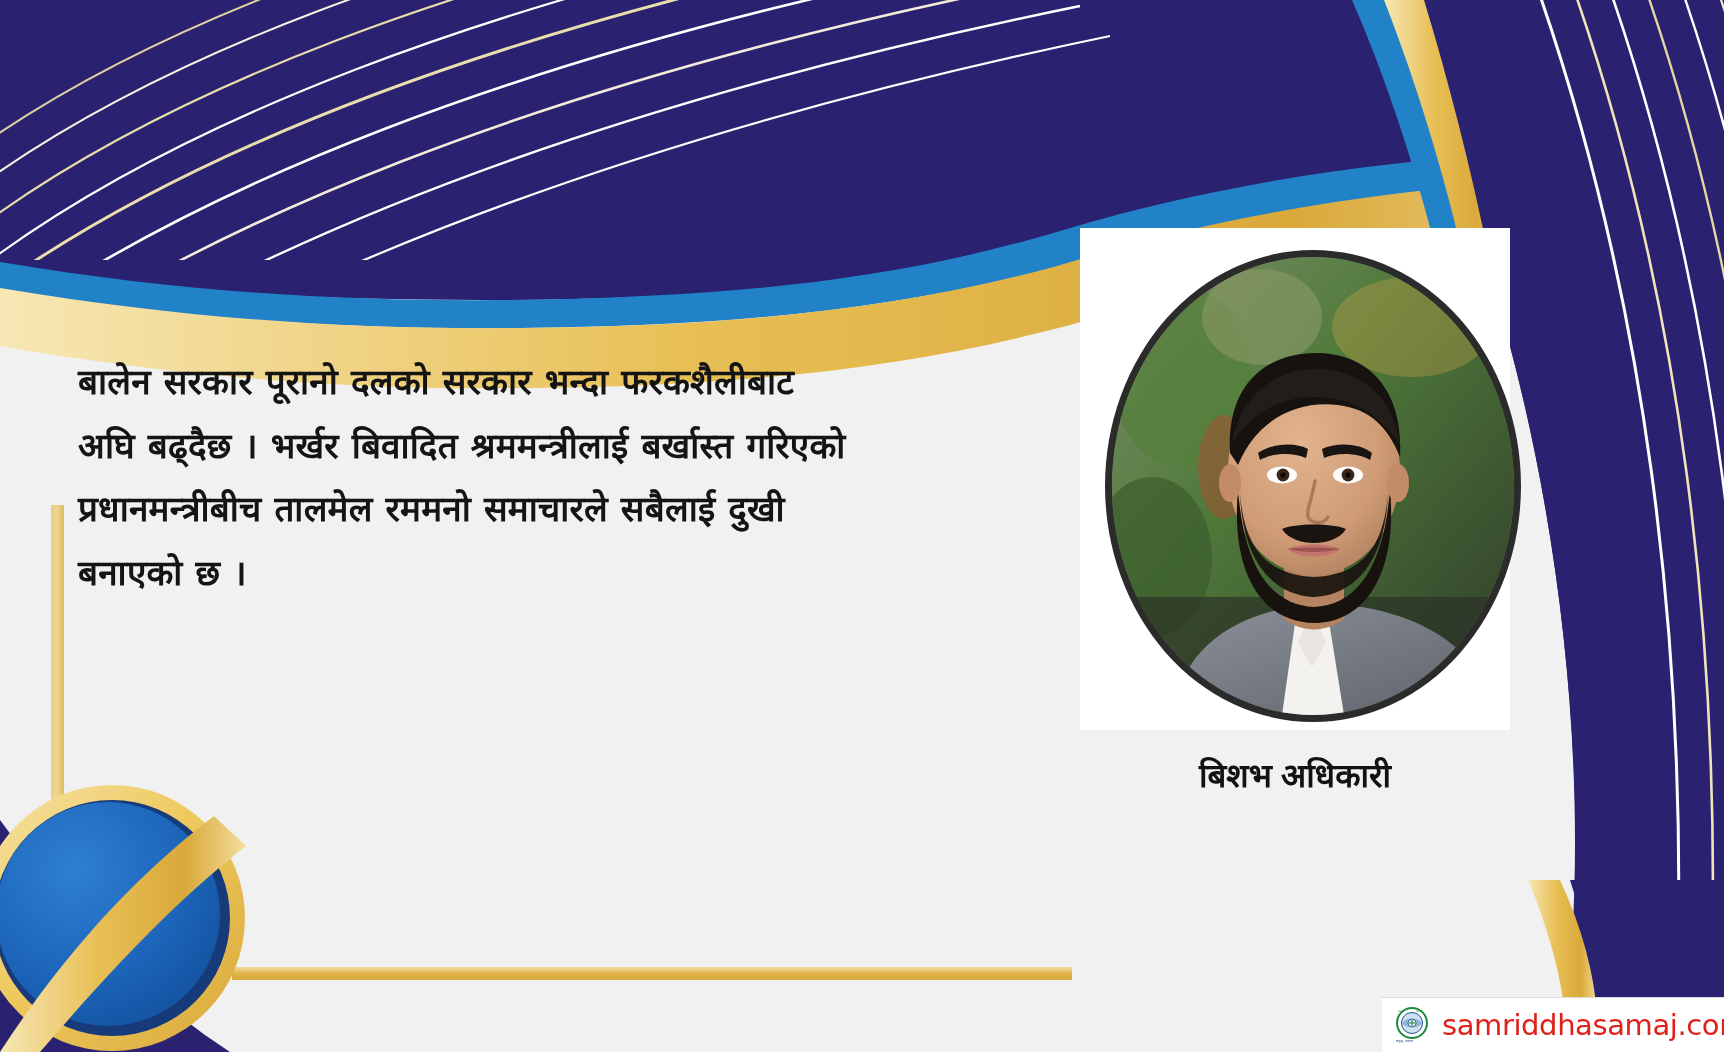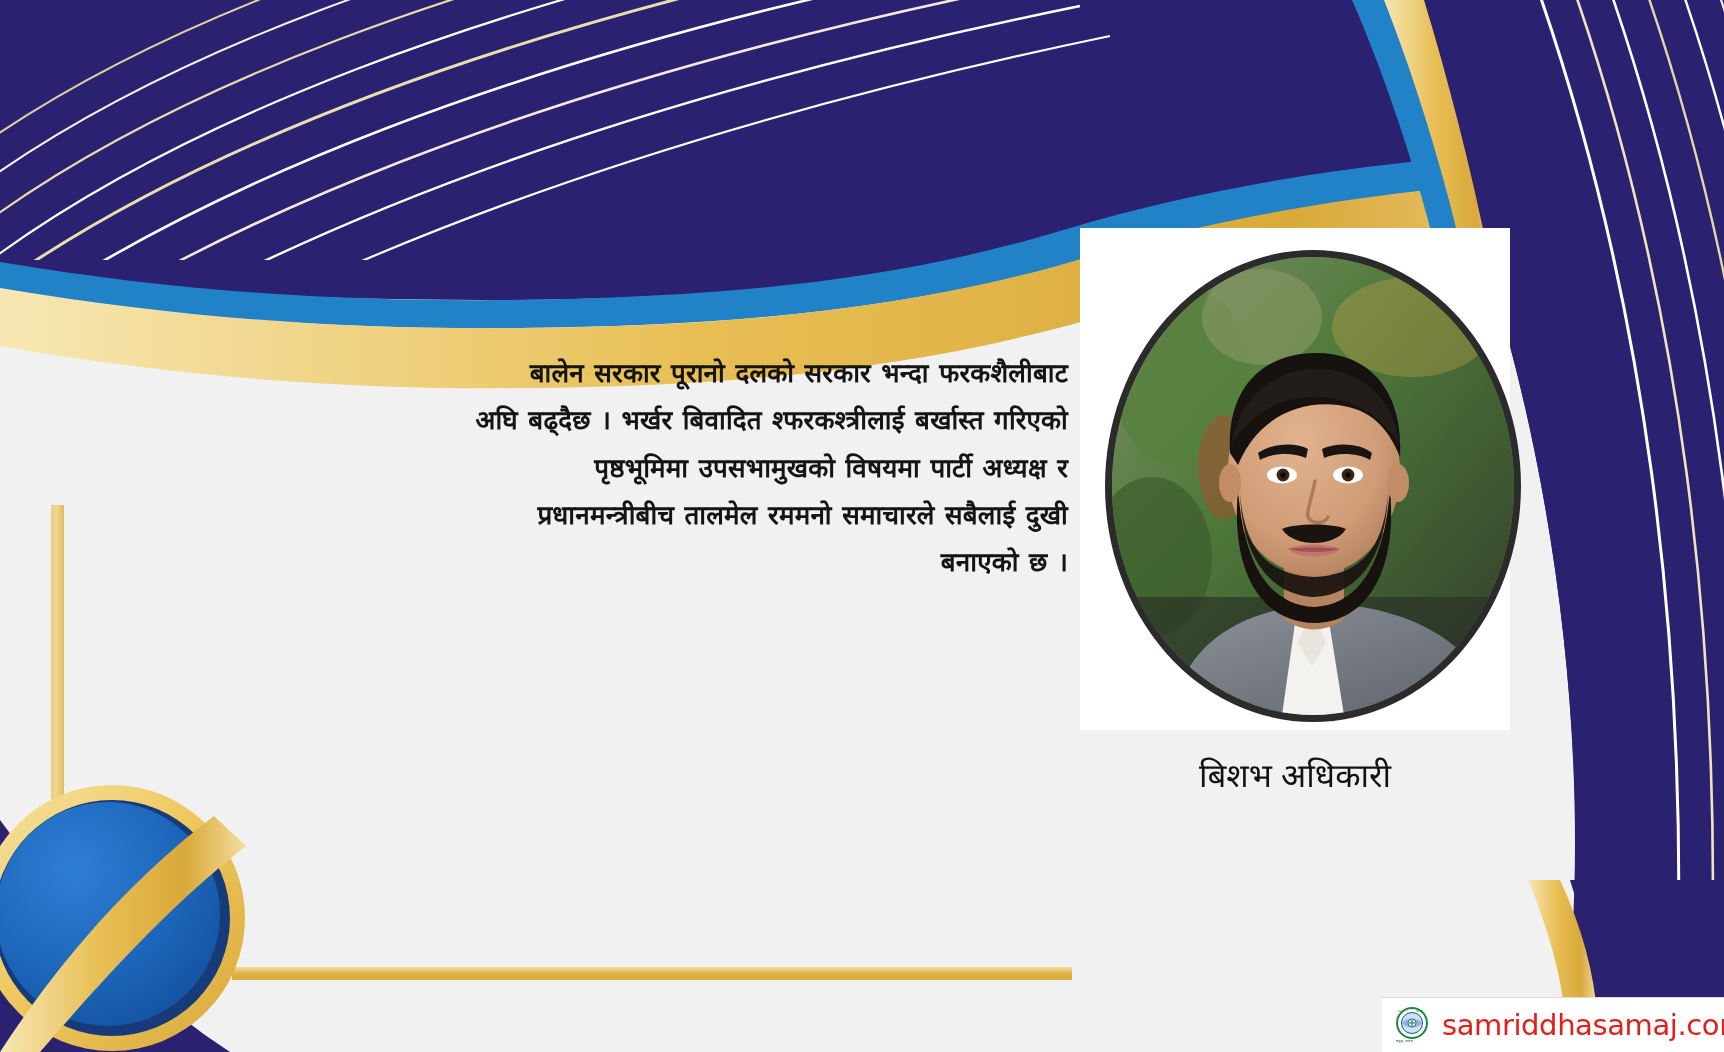--- a/index.html
+++ b/index.html
@@ -12,25 +12,25 @@
   #deco-svg{position:absolute;left:0;top:0;width:1724px;height:1052px;}
 
   
   #content-area{
     position:absolute;left:0;top:232px;width:1724px;height:820px;
   }
 
   
   #quote-block{
     position:absolute;left:78px;top:118px;width:990px;
-    text-align:right;
+    text-align:left;
     color:#141414;
     font-family:"Liberation Sans","DejaVu Sans",sans-serif;
     font-weight:bold;
-    font-size:26px;
+    font-size:35px;
     line-height:1.82;
     letter-spacing:.2px;
     word-spacing:3px;
   }
 
   
   #portrait-card{
     position:absolute;left:1080px;top:-4px;width:430px;height:502px;
     background:#ffffff;
   }
@@ -40,21 +40,21 @@
     border:7px solid #2b2b2b;
     overflow:hidden;
     background:#6a7a58;
   }
   .pc-bg{position:absolute;inset:0;}
 
   
   #speaker-name{
     position:absolute;left:1080px;top:520px;width:430px;
     text-align:center;
-    font-weight:normal;font-size:33px;color:#121212;
+    font-weight:bold;font-size:33px;color:#121212;
     font-family:"Liberation Sans","DejaVu Sans",sans-serif;
   }
 
   
   #site-logo{
     position:absolute;left:1382px;top:997px;width:342px;height:55px;
     background:#ffffff;
     display:flex;align-items:center;
     padding-left:8px;box-sizing:border-box;
     border-top:1px solid #dcdcdc;
@@ -174,22 +174,21 @@
     <g>
       <path d="M1570,880 C1590,940 1596,1000 1592,1052 L1724,1052 L1724,880 Z" fill="#2a2170"></path>
       <path d="M1528,880 C1556,948 1568,1004 1566,1052 L1598,1052 C1600,998 1588,940 1560,880 Z" fill="url(#goldGrad2)"></path>
     </g>
   </svg>
 
   <div id="content-area">
 
     <div id="quote-block">
       <div>बालेन सरकार पूरानो दलको सरकार भन्दा फरकशैलीबाट</div>
-      <div>अघि बढ्दैछ । भर्खर बिवादित श्फरकश्त्रीलाई बर्खास्त गरिएको</div>
-      <div>पृष्ठभूमिमा उपसभामुखको विषयमा पार्टी अध्यक्ष र</div>
+      <div>अघि बढ्दैछ । भर्खर बिवादित श्रममन्त्रीलाई बर्खास्त गरिएको</div>
       <div>प्रधानमन्त्रीबीच तालमेल रममनो समाचारले सबैलाई दुखी</div>
       <div>बनाएको छ ।</div>
     </div>
 
     <div id="portrait-card">
       <div id="portrait-circle">
         <svg class="pc-bg" viewBox="0 0 402 458" preserveAspectRatio="xMidYMid slice">
           <defs>
             <linearGradient id="bgBlur" x1="0" y1="0" x2="1" y2="1">
               <stop offset="0%" stop-color="#7f8f6a"></stop>

